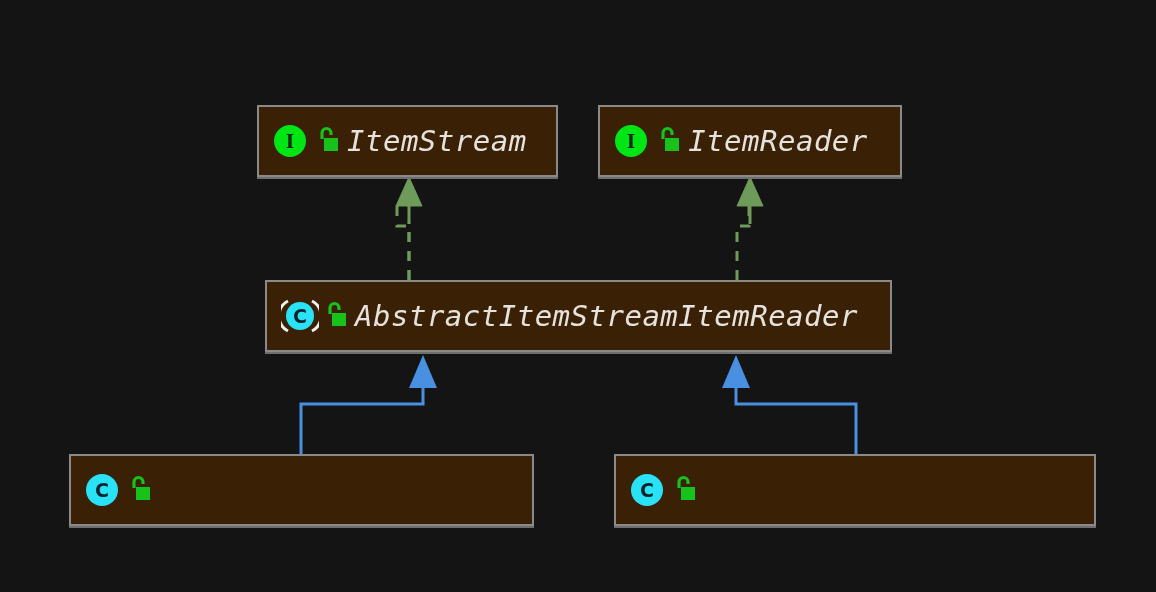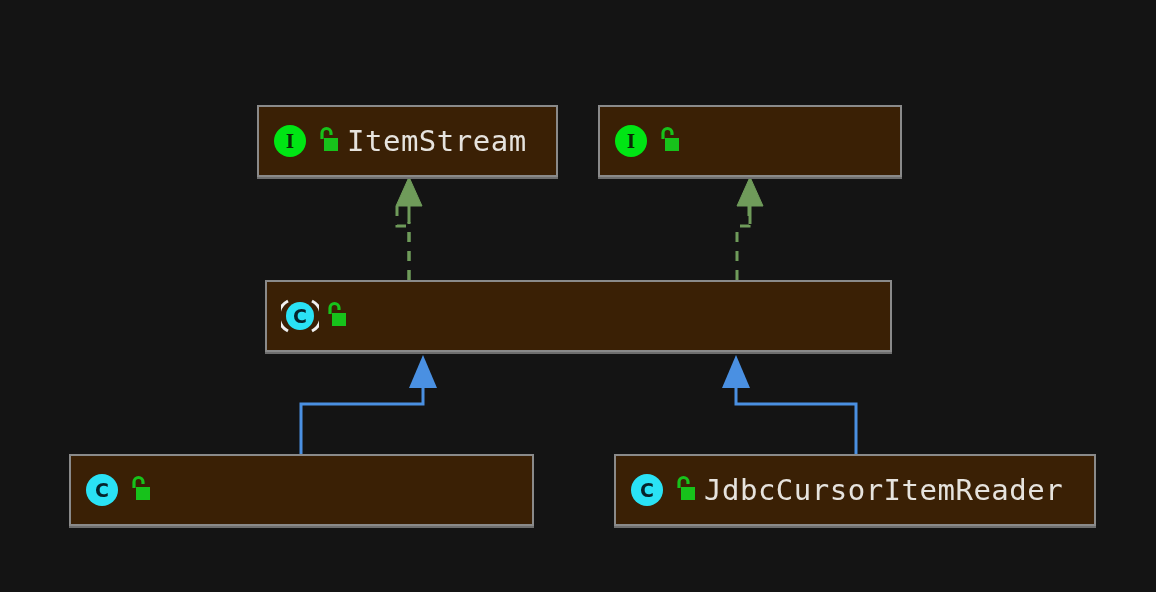--- a/index.html
+++ b/index.html
@@ -44,20 +44,21 @@
   }
   .node-label {
     flex: 1 1 auto;
     text-align: center;
     color: #e6e3de;
     font-size: 29px;
     letter-spacing: 0.5px;
     white-space: nowrap;
     padding-right: 18px;
     padding-left: 4px;
+    font-style: italic;
   }
 
   
   .type-icon {
     position: relative;
     width: 34px;
     height: 34px;
     flex: 0 0 auto;
     margin-right: 10px;
   }
@@ -128,39 +129,41 @@
           <text x="17" y="24" text-anchor="middle" font-size="18" font-family="DejaVu Serif, serif" font-weight="bold" fill="#0a2a06">I</text>
         </svg>
       </div>
       <div class="lock-icon">
         <svg width="26" height="30" viewBox="0 0 26 30">
           <path d="M 5 13 L 5 7 A 4.5 4.5 0 0 1 14 7 L 14 9" stroke="#17c21b" stroke-width="3.2" fill="none" stroke-linecap="butt"></path>
           <rect x="7" y="12" width="14" height="13" fill="#17c21b"></rect>
         </svg>
       </div>
     </div>
+    <div class="node-label">ItemReader</div>
   </div>
 
   <div class="node" style="left:265px; top:280px; width:627px; height:72px;">
     <div class="node-icons">
       <div class="type-icon">
         <svg width="38" height="34" viewBox="0 0 38 34">
           <path d="M 7 2 A 17 17 0 0 0 7 32" stroke="#f0f0f0" stroke-width="3" fill="none"></path>
           <path d="M 31 2 A 17 17 0 0 1 31 32" stroke="#f0f0f0" stroke-width="3" fill="none"></path>
           <circle cx="19" cy="17" r="14" fill="#2ae2f5"></circle>
           <text x="19" y="24" text-anchor="middle" font-size="19" font-family="DejaVu Sans, sans-serif" font-weight="bold" fill="#06232b">C</text>
         </svg>
       </div>
       <div class="lock-icon">
         <svg width="26" height="30" viewBox="0 0 26 30">
           <path d="M 5 13 L 5 7 A 4.5 4.5 0 0 1 14 7 L 14 9" stroke="#17c21b" stroke-width="3.2" fill="none" stroke-linecap="butt"></path>
           <rect x="7" y="12" width="14" height="13" fill="#17c21b"></rect>
         </svg>
       </div>
     </div>
+    <div class="node-label">AbstractItemStreamItemReader</div>
   </div>
 
   <div class="node" style="left:69px; top:454px; width:465px; height:72px;">
     <div class="node-icons">
       <div class="type-icon">
         <svg width="34" height="34" viewBox="0 0 34 34">
           <circle cx="17" cy="17" r="16" fill="#2ae2f5"></circle>
           <text x="17" y="24" text-anchor="middle" font-size="19" font-family="DejaVu Sans, sans-serif" font-weight="bold" fill="#06232b">C</text>
         </svg>
       </div>
@@ -181,16 +184,15 @@
           <text x="17" y="24" text-anchor="middle" font-size="19" font-family="DejaVu Sans, sans-serif" font-weight="bold" fill="#06232b">C</text>
         </svg>
       </div>
       <div class="lock-icon">
         <svg width="26" height="30" viewBox="0 0 26 30">
           <path d="M 5 13 L 5 7 A 4.5 4.5 0 0 1 14 7 L 14 9" stroke="#17c21b" stroke-width="3.2" fill="none" stroke-linecap="butt"></path>
           <rect x="7" y="12" width="14" height="13" fill="#17c21b"></rect>
         </svg>
       </div>
     </div>
-    <div class="node-label">JdbcCursorItemReader</div>
   </div>
 
 </div>
 
 </body></html>

